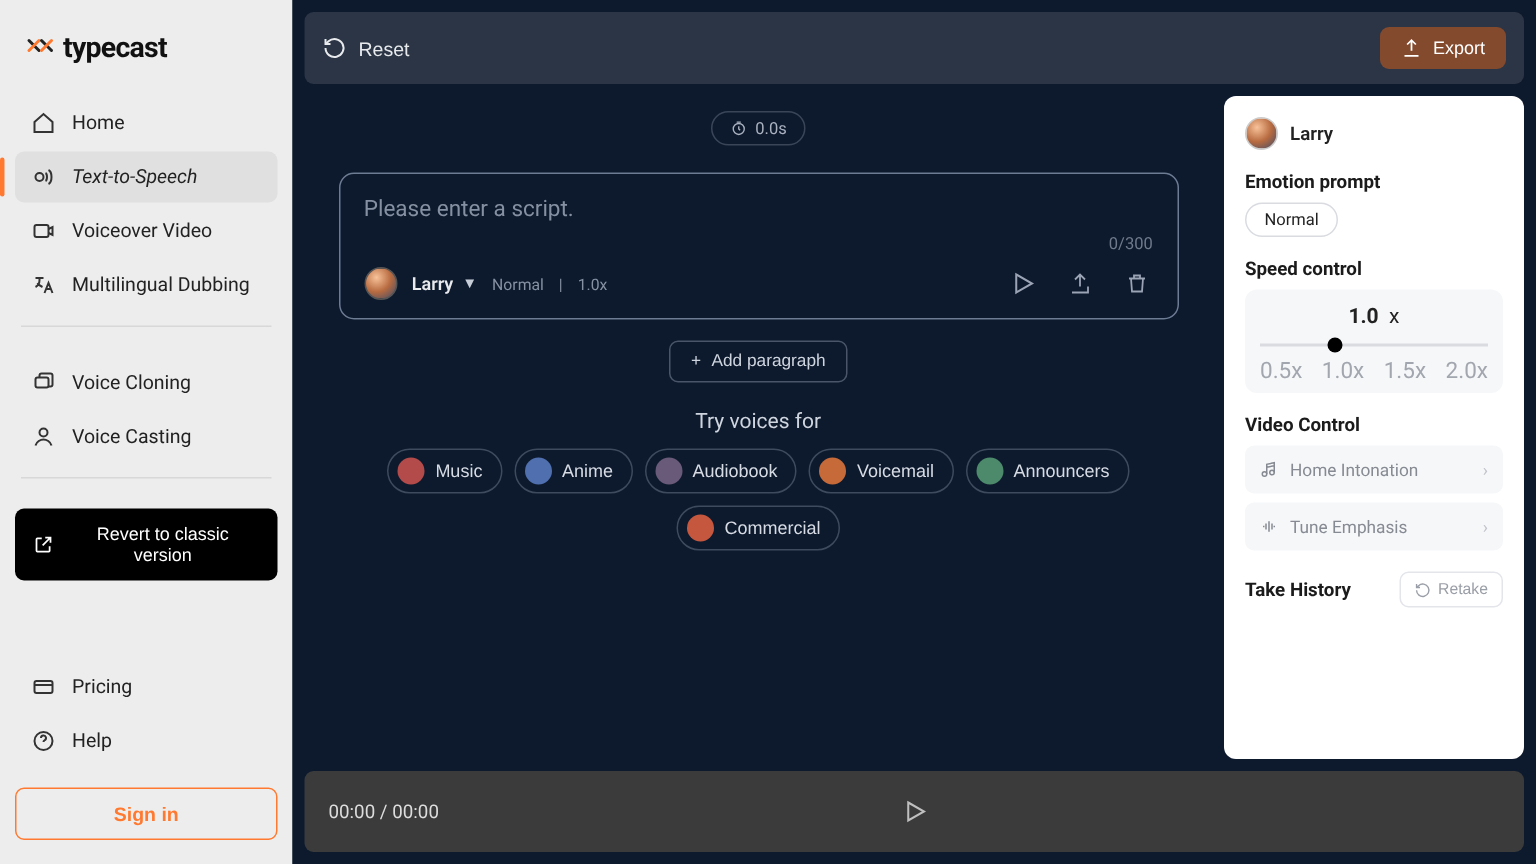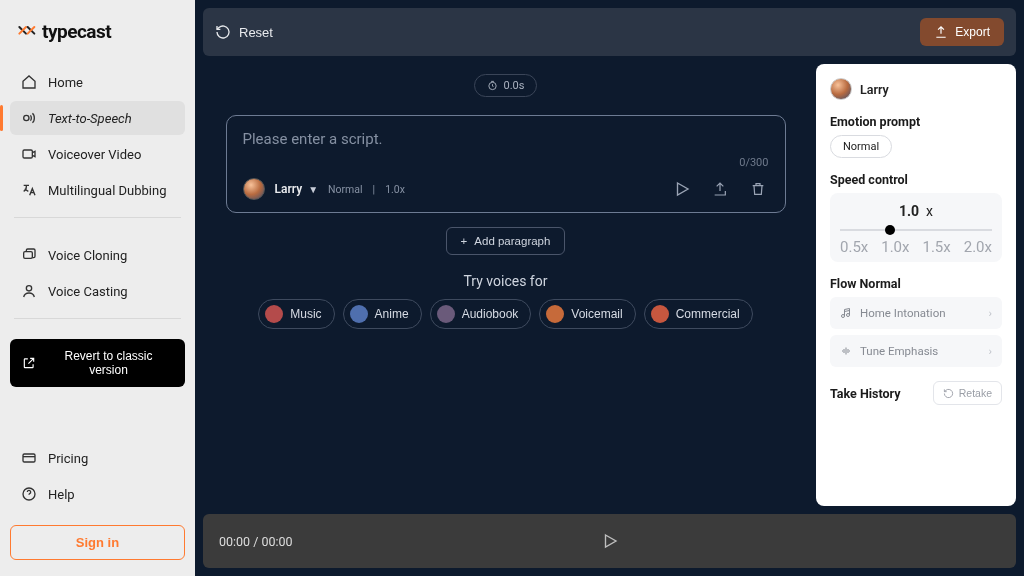--- a/index.html
+++ b/index.html
@@ -272,20 +272,24 @@
             <span class="dot" style="background: rgb(79, 111, 174);"></span>
             <span>Anime</span>
           </button>
           <button class="chip">
             <span class="dot" style="background: rgb(106, 90, 122);"></span>
             <span>Audiobook</span>
           </button>
           <button class="chip">
             <span class="dot" style="background: rgb(198, 106, 58);"></span>
             <span>Voicemail</span>
+          </button>
+          <button class="chip">
+            <span class="dot" style="background: rgb(76, 138, 107);"></span>
+            <span>Announcers</span>
           </button>
           <button class="chip">
             <span class="dot" style="background: rgb(198, 87, 63);"></span>
             <span>Commercial</span>
           </button>
         </div>
     </section>
 
     <aside class="panel">
       <div class="panel-head">
@@ -311,21 +315,21 @@
           <div class="slider-ticks">
               <span>0.5x</span>
               <span>1.0x</span>
               <span>1.5x</span>
               <span>2.0x</span>
             </div>
         </div>
       </div>
 
       <div>
-        <div class="section-label">Flow Normal</div>
+        <div class="section-label">Video Control</div>
         <div>
             <div class="flow-item">
               <span>
                 <svg width="12" height="12" viewBox="0 0 24 24" fill="none" stroke="currentColor" stroke-width="2">
                   <path d="M9 18V5l10-2v13M9 9l10-2"></path>
                   <circle cx="6" cy="18" r="3"></circle>
                   <circle cx="16" cy="16" r="3"></circle>
                 </svg>
               </span>
               <span>Home Intonation</span>

